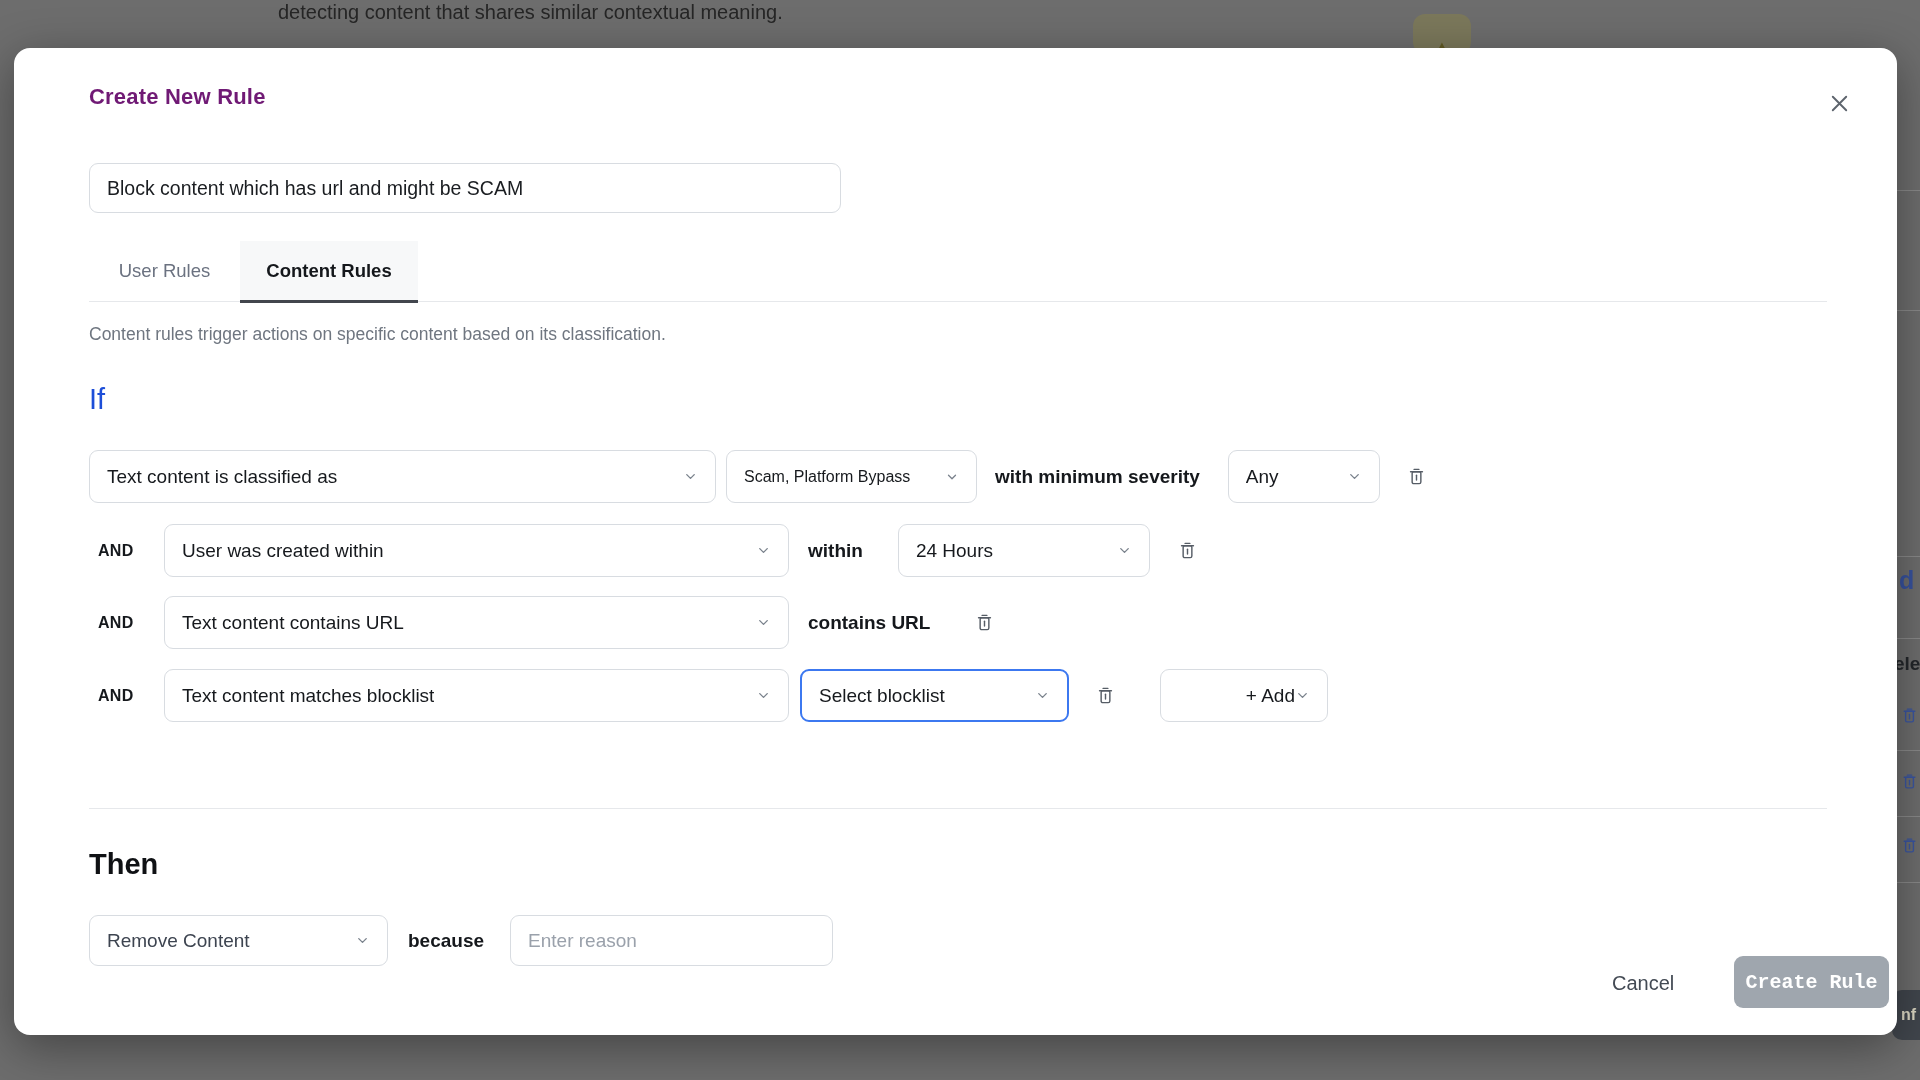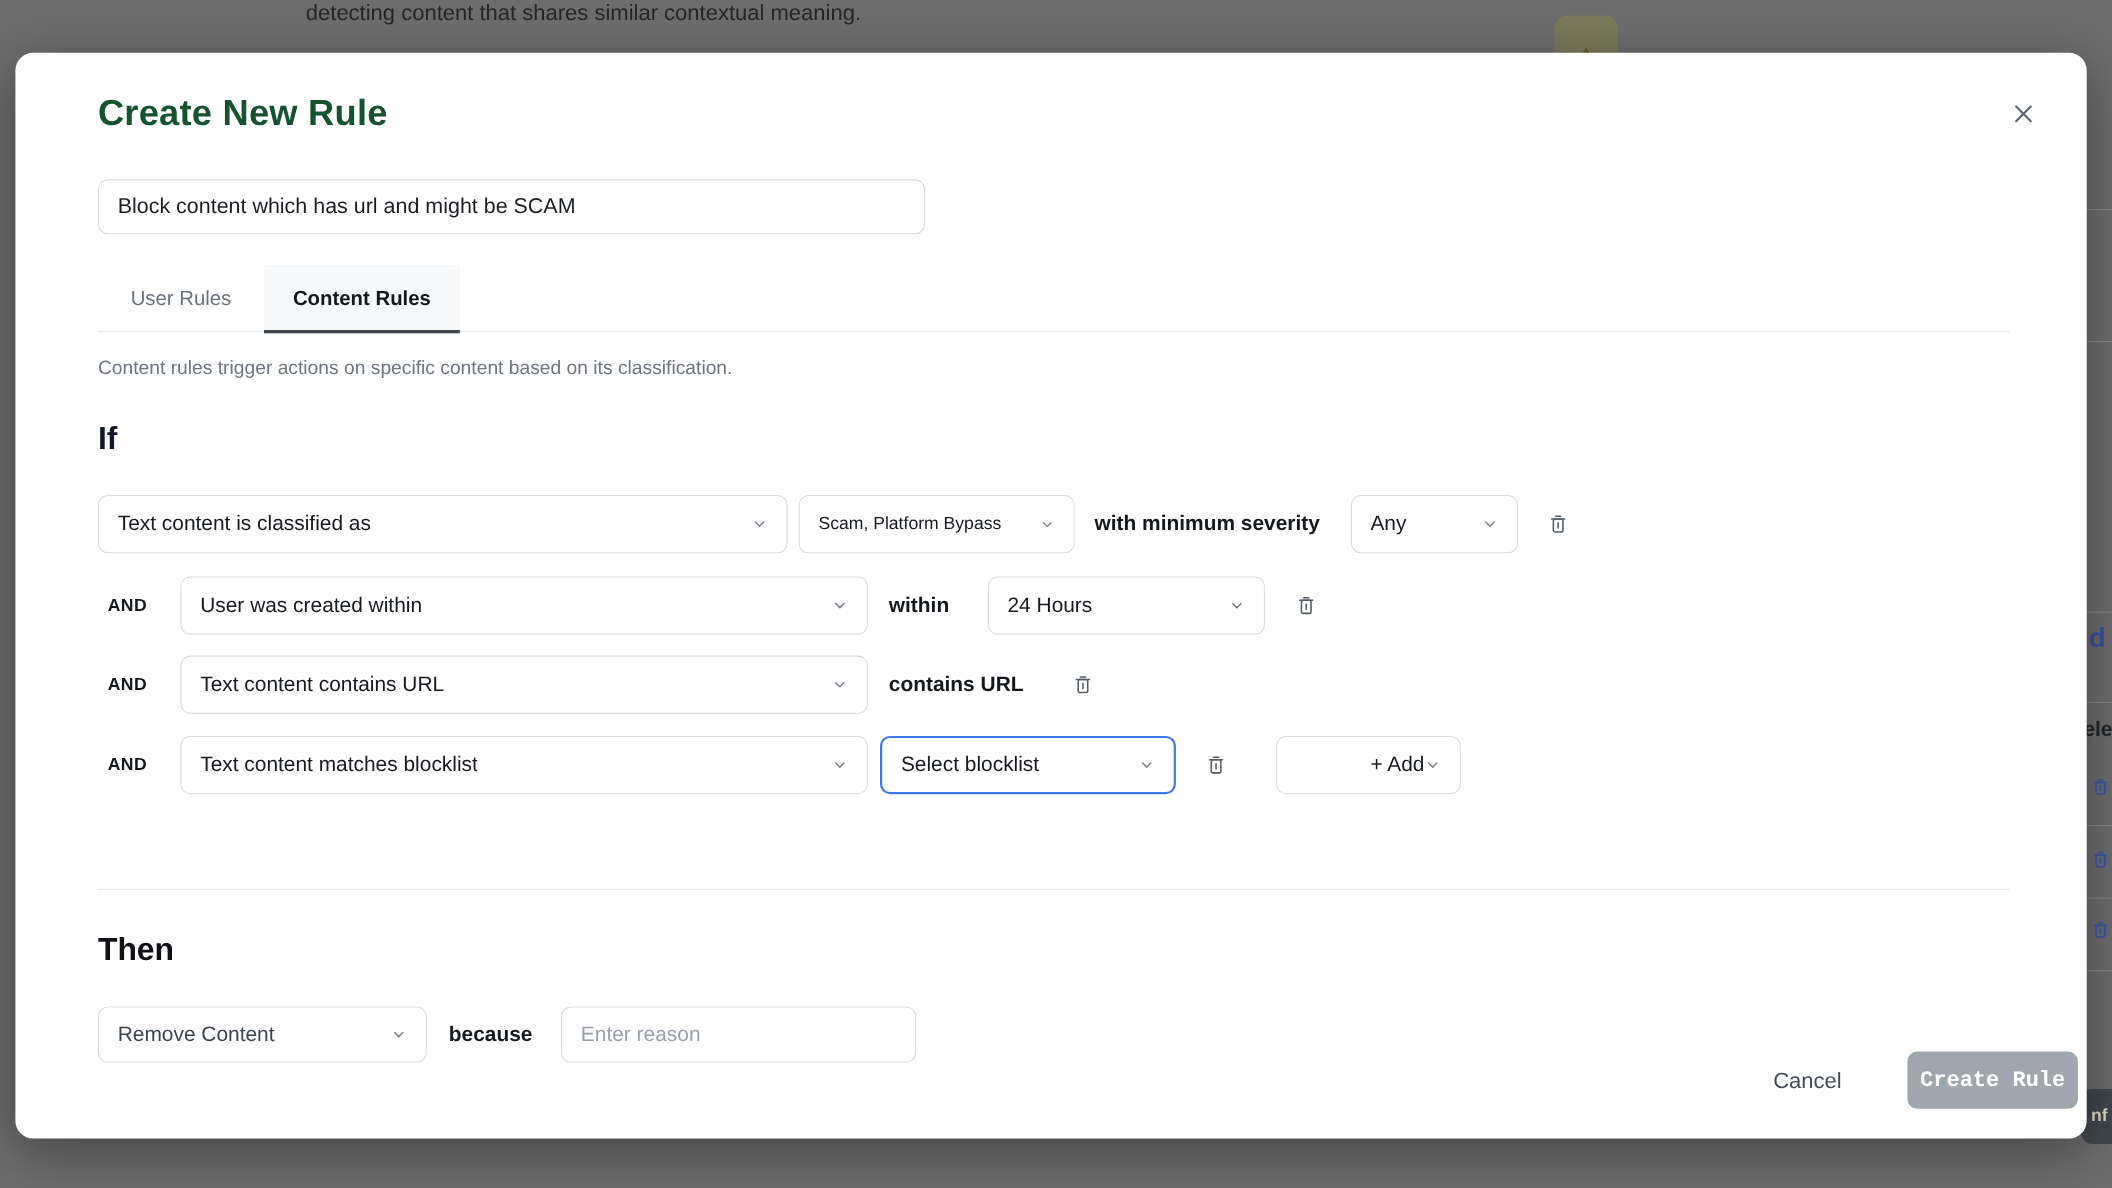--- a/index.html
+++ b/index.html
@@ -18,38 +18,38 @@
   .frag-d { position:absolute; left:1899px; top:566px; font-size:25px; font-weight:700; color:#37529e; }
   .frag-ele { position:absolute; left:1894px; top:653px; font-size:19px; font-weight:700; color:#23262a; }
   .edge-trash { position:absolute; left:1901px; color:#3a55a0; }
   .toast { position:absolute; left:1892px; top:990px; width:46px; height:50px;
            background:#41464d; border-radius:10px; color:#ddd8c4; font-size:16px; font-weight:600; }
   .toast span { position:absolute; left:9px; top:16px; }
 
   
   .modal { position:absolute; left:14px; top:48px; width:1883px; height:987px; background:#ffffff;
            border-radius:16px; box-shadow:0 12px 48px rgba(0,0,0,.38); }
-  .modal-title { position:absolute; left:75px; top:36px; font-size:33px; font-weight:700;
-                 color:#14532d; letter-spacing:.2px; }
+  .modal-title { position:absolute; left:75px; top:36px; font-size:22px; font-weight:700;
+                 color:#701a75; letter-spacing:.2px; }
   .close-btn { position:absolute; left:1810px; top:40px; width:30px; height:30px; display:flex;
                align-items:center; justify-content:center; cursor:pointer; background:none; border:none; }
 
   .name-input { position:absolute; left:75px; top:115px; width:752px; height:50px;
                 border:1px solid #d8dce1; border-radius:9px; padding:0 17px; font-size:19.5px;
                 color:#1a1d21; font-family:"Liberation Sans",sans-serif; outline:none; background:#fff; }
 
   .tabs { position:absolute; left:75px; top:193px; width:1738px; height:61px;
           border-bottom:1px solid #e6e8eb; display:flex; }
   .tab { display:flex; align-items:center; justify-content:center; font-size:18.5px; cursor:pointer; }
   .tab-user { width:151px; color:#6b7280; }
   .tab-content { width:178px; background:#f7f8f9; color:#14171b; font-weight:700;
                  border-bottom:3px solid #42464d; margin-bottom:-2px; }
 
   .section-desc { position:absolute; left:75px; top:276px; font-size:17.5px; color:#6f7680; }
-  .if-heading   { position:absolute; left:75px; top:335px; font-size:29px; font-weight:700; color:#0f172a; }
+  .if-heading   { position:absolute; left:75px; top:335px; font-size:29px; font-weight:400; color:#1d4ed8; }
   .then-heading { position:absolute; left:75px; top:800px; font-size:29px; font-weight:700; color:#0f1114; }
   .divider { position:absolute; left:75px; top:760px; width:1738px; height:1px; background:#e6e8eb; }
 
   .cond-row { position:absolute; left:75px; height:53px; display:flex; align-items:center; }
   .row-1 { top:402px; } .row-2 { top:476px; } .row-3 { top:548px; } .row-4 { top:621px; }
 
   .connector { width:75px; font-size:16px; font-weight:700; color:#15181c; letter-spacing:.3px;
                padding-left:9px; flex:0 0 auto; }
   .select { height:53px; border:1px solid #d8dce1; border-radius:9px; background:#fff;
             display:flex; align-items:center; justify-content:space-between; padding:0 17px;

